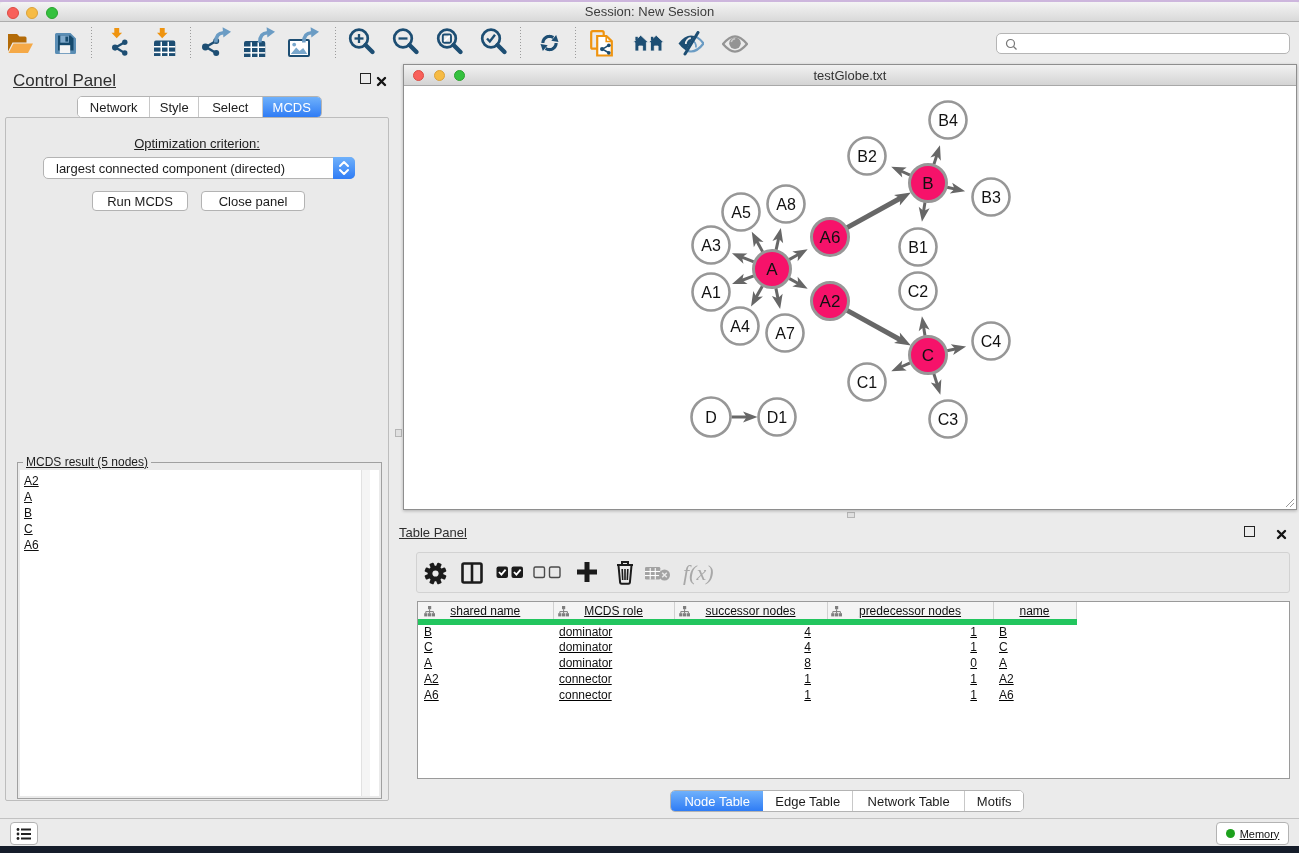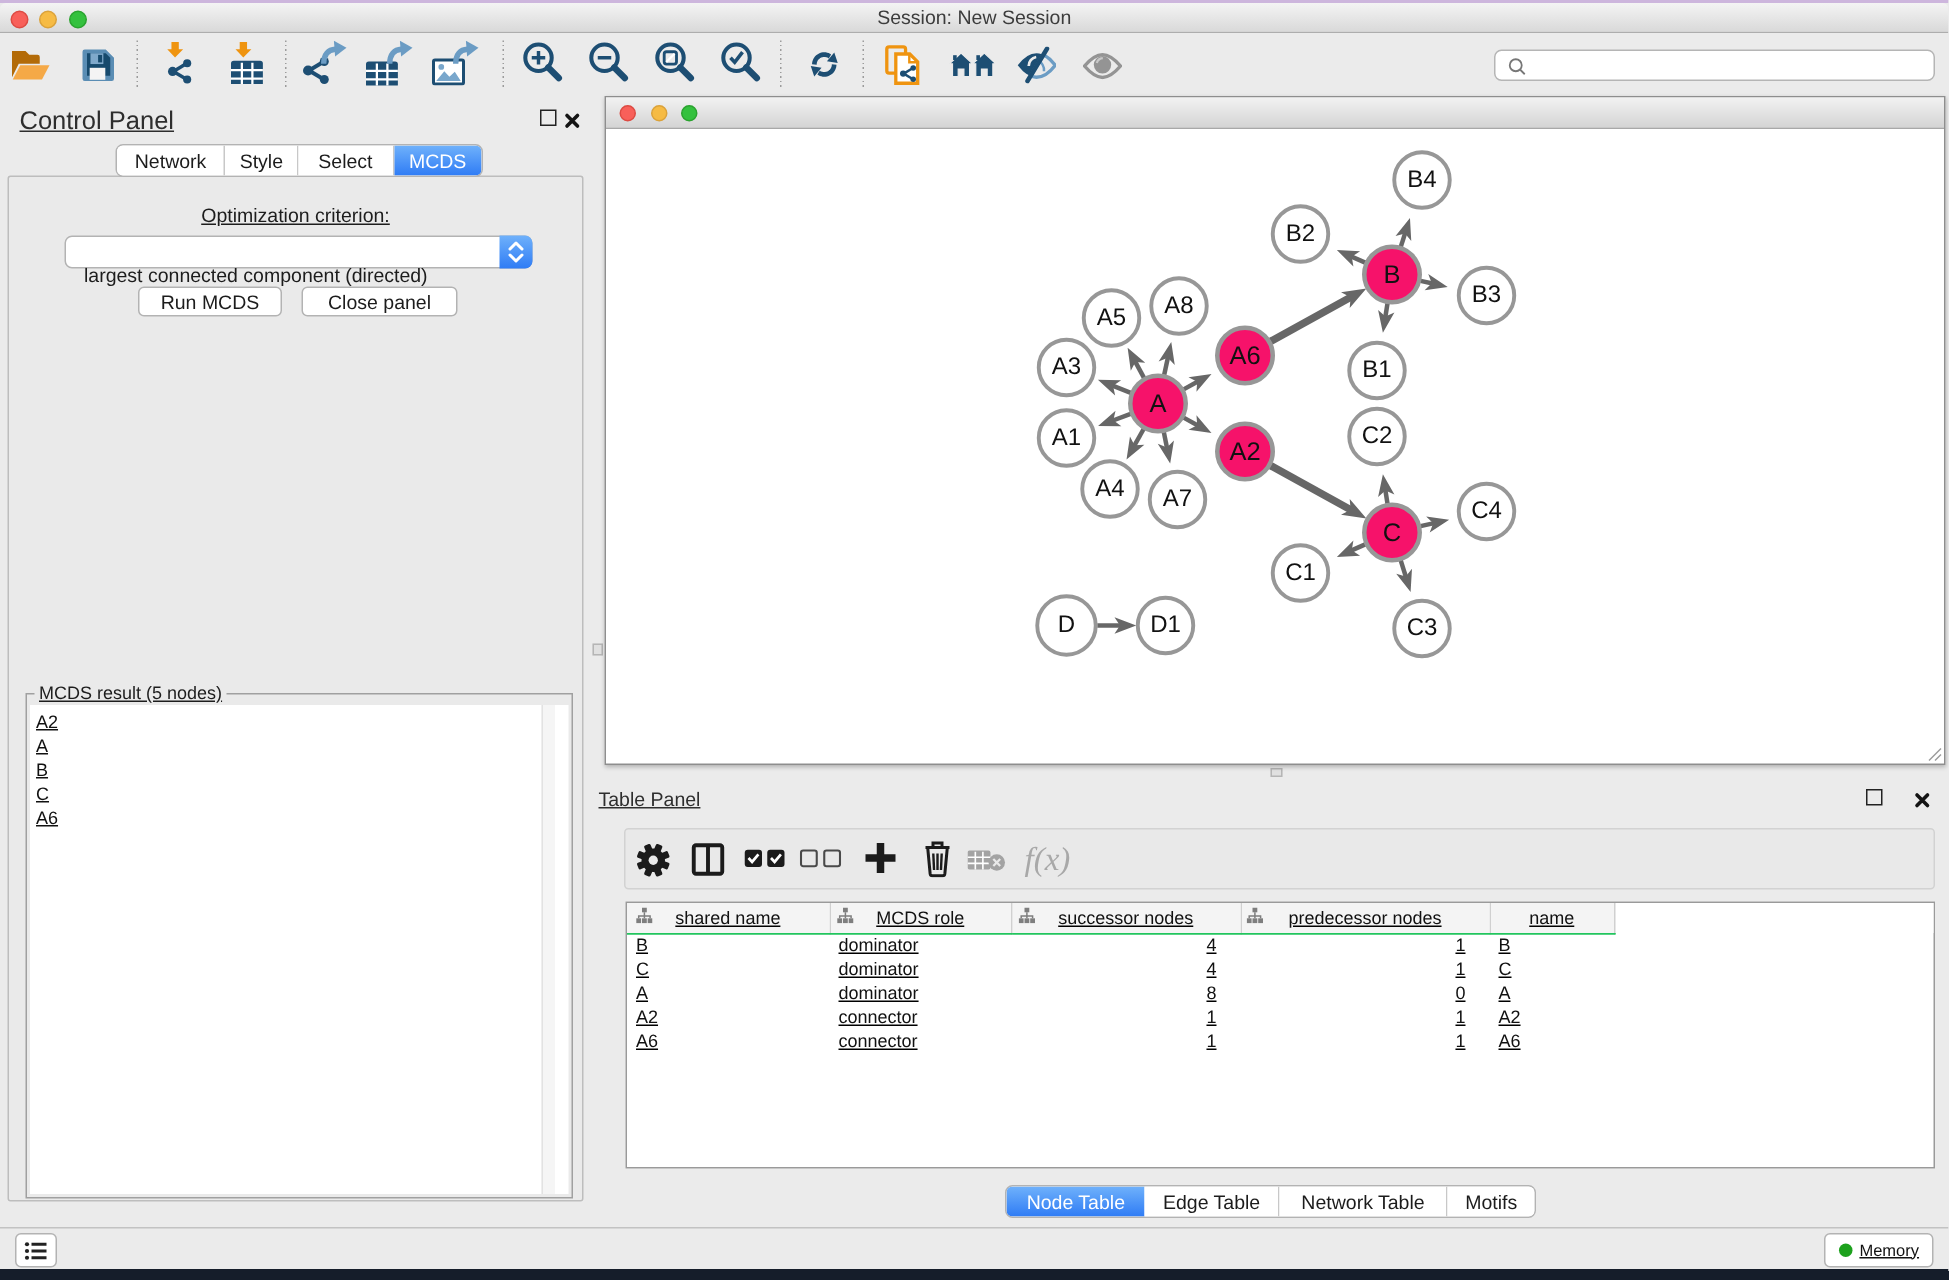--- a/index.html
+++ b/index.html
@@ -37,21 +37,21 @@
 .seg { position:absolute; display:flex; height:22px; border:1px solid #b3b3b3;
   border-radius:5px; background:#fff; overflow:hidden; font-size:13px; color:#1c1c1c; }
 .seg .s { display:flex; align-items:center; justify-content:center; height:100%;
   border-right:1px solid #c8c8c8; background:#fff; }
 .seg .s:last-child { border-right:none; }
 .seg .s.on { background:linear-gradient(#6fb1fb,#2f7cf5); color:#fff; border-right:none; }
 
 #optLabel { left:0; top:136px; width:394px; text-align:center; font-size:13px; color:#1d1d1d; }
 #dd { left:43px; top:157px; width:312px; height:22px; background:#fff;
   border:1px solid #b3b3b3; border-radius:5px; font-size:13px; color:#1c1c1c; }
-#dd .txt { position:absolute; left:12px; top:18px; }
+#dd .txt { position:absolute; left:12px; top:3px; }
 #dd .step { position:absolute; right:-1px; top:-1px; width:22px; height:22px;
   background:linear-gradient(#6fb1fb,#2f7cf5); border-radius:0 5px 5px 0;
   color:#fff; }
 .btn { position:absolute; height:20px; background:#fff; border:1px solid #b3b3b3;
   border-radius:4px; font-size:13px; color:#1c1c1c; display:flex; align-items:center;
   justify-content:center; }
 
 
 #fs { left:17px; top:462px; width:365px; height:337px; border:1px solid #a0a0a0; }
 #fsLegend { left:23px; top:455px; background:#eaeaea; padding:0 3px; font-size:12px; color:#1d1d1d; }
@@ -71,21 +71,21 @@
 #netTb .title { position:absolute; left:0; right:0; top:3px; text-align:center; font-size:13px; color:#333; }
 .tl2 { position:absolute; width:11px; height:11px; border-radius:50%; top:5px; }
 
 
 #tpHeader { left:399px; top:525px; font-size:13px; color:#2e2e2e; }
 #tpToolbar { left:416px; top:552px; width:874px; height:41px; background:#e9e9e9;
   border:1px solid #d2d2d2; border-radius:3px; }
 #tbl { left:417px; top:601px; width:873px; height:178px; background:#fff; border:1px solid #9a9a9a; }
 #tbl table { border-collapse:collapse; width:100%; font-size:12px; color:#111; }
 #tbl th { font-weight:normal; height:20px; background:#f4f4f4; border-right:1px solid #d0d0d0;
-  border-bottom:1px solid #22c55e; position:relative; font-size:12px; }
+  border-bottom:6px solid #22c55e; position:relative; font-size:12px; }
 #tbl th.empty { background:#fff; border-right:none; border-bottom:none; }
 #tbl td { height:16px; padding:0 6px; }
 #tbl td.num { text-align:right; padding-right:16px; }
 
 
 #statusline { left:0; top:818px; width:1299px; height:1px; background:#c2c2c2; }
 #listBtn { left:10px; top:822px; width:28px; height:23px; background:#fff;
   border:1px solid #b3b3b3; border-radius:4px; display:flex; align-items:center; justify-content:center; }
 #memBtn { left:1216px; top:822px; width:73px; height:23px; background:#fff;
   border:1px solid #b3b3b3; border-radius:4px; font-size:11px; color:#111;
@@ -382,20 +382,21 @@
 <div class="abs" id="fsScroll"></div>
 
 <div class="abs gripV"></div>
 <div class="abs gripH"></div>
 
 <div class="abs" id="netwin">
   <div id="netTb">
     <div class="tl2" style="left:9px; background:#f8605a; border:1px solid #dd4b43;"></div>
     <div class="tl2" style="left:29.5px; background:#f6bb44; border:1px solid #dba23a;"></div>
     <div class="tl2" style="left:50px; background:#34c13e; border:1px solid #2aa32f;"></div>
+    <div class="title">testGlobe.txt</div>
   </div>
   <svg id="graph" style="position:absolute; left:0; top:21px;" width="892" height="423" viewBox="403 86 892 423">
       <line x1="761.6834470352553" y1="251.86956390353396" x2="754.9064847435915" y2="239.40869775434567" stroke="#676767" stroke-width="3"></line>
       <path d="M750.7498688054746,231.76588780361467 L762.5092234987752,241.87615868016144 L755.9456387281208,241.31940024202842 L752.8459005725637,247.13165009617126 Z" fill="#676767"></path>
       <line x1="775.1058434809293" y1="249.93715526711424" x2="778.009538278623" y2="236.4557151349645" stroke="#676767" stroke-width="3"></line>
       <path d="M779.8413761393454,227.95075363875392 L782.1650128345966,243.28374788346954 L777.5515788134426,238.58195550901715 L771.4116132416866,240.96763104807357 Z" fill="#676767"></path>
       <line x1="752.853963941901" y1="261.86057597714137" x2="739.0336576929583" y2="256.4230784365738" stroke="#676767" stroke-width="3"></line>
       <path d="M730.9377339131911,253.23779694945225 L746.4446239115582,253.42848669365253 L741.0576386379001,257.2193988083542 L742.4172565140482,263.6647121623238 Z" fill="#676767"></path>
       <line x1="752.7539029153211" y1="275.8796759499609" x2="739.1937553354862" y2="280.99251848006253" stroke="#676767" stroke-width="3"></line>
       <path d="M731.0531889438603,284.0619123654297 L742.6803781747864,273.7999208146519 L741.2288969333928,280.22517000872074 L746.5612210183541,284.0925909649836 Z" fill="#676767"></path>

